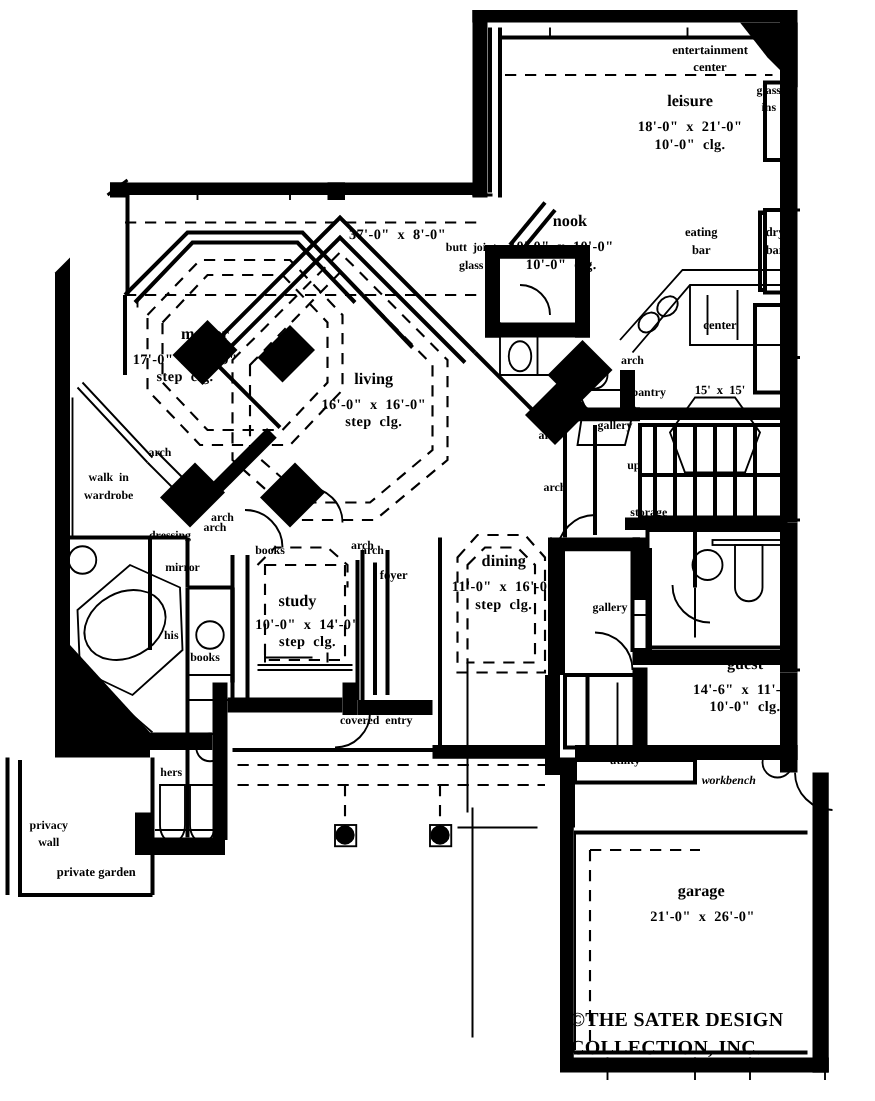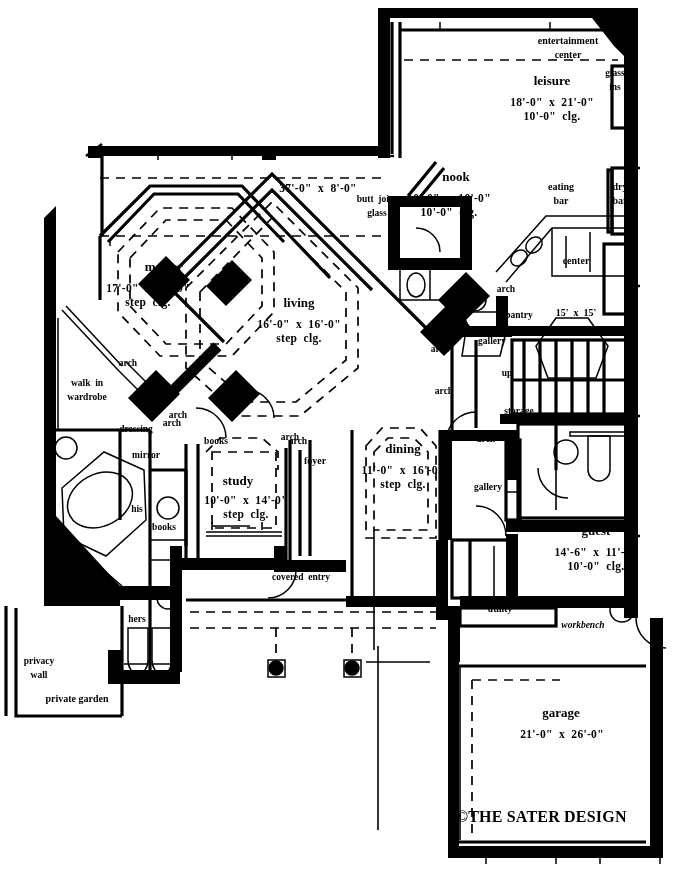--- a/index.html
+++ b/index.html
@@ -403,14 +403,15 @@
   <div class="lbl tiny" style="left:152px;top:418px;width:40px;">arch</div>
   <div class="lbl tiny" style="left:270px;top:432px;width:40px;">arch</div>
   <div class="lbl tiny" style="left:420px;top:344px;width:40px;">arch</div>
   <div class="lbl tiny" style="left:424px;top:386px;width:40px;">arch</div>
   <div class="lbl tiny" style="left:278px;top:436px;width:40px;">arch</div>
   <div class="lbl tiny" style="left:486px;top:284px;width:40px;">arch</div>
   <div class="lbl tiny" style="left:466px;top:434px;width:40px;">arch</div>
   <div class="lbl tiny" style="left:492px;top:60px;width:40px;opacity:0;">arch</div>
 
   <div class="lbl credit" style="left:456px;top:808px;width:230px;">©THE SATER DESIGN</div>
+  <div class="lbl credit" style="left:456px;top:830px;width:230px;">COLLECTION, INC.</div>
 
 </div>
 
 </body></html>

